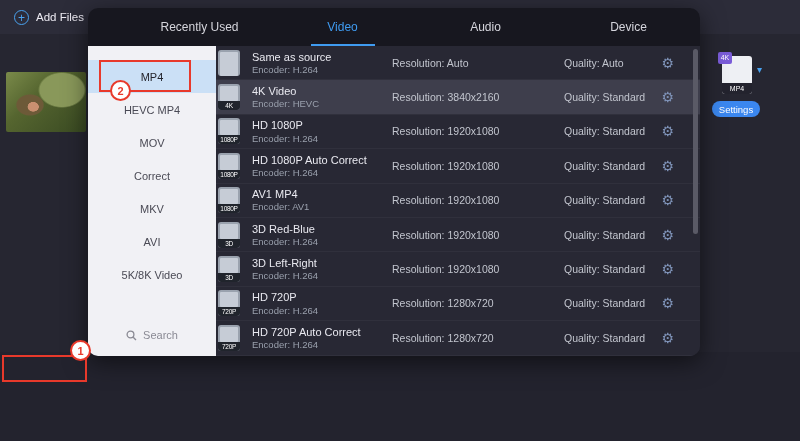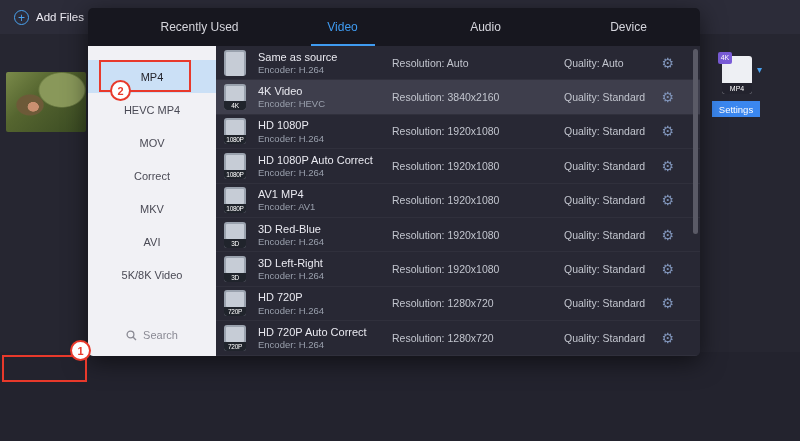--- a/index.html
+++ b/index.html
@@ -27,46 +27,46 @@
            linear-gradient(135deg,#7a8a4a 0%,#55652f 38%,#4a5a2a 62%,#394a22 100%);}
 
   
   .file4k{position:absolute;left:722px;top:56px;width:30px;height:38px;background:#eef0f4;border-radius:3px;
           z-index:1;display:flex;flex-direction:column;overflow:visible;}
   .file4k .band{margin-top:auto;height:11px;background:#23232e;color:#fff;font-size:7px;line-height:11px;
           text-align:center;border-radius:0 0 3px 3px;}
   .file4k .k4{position:absolute;left:-4px;top:-4px;width:14px;height:12px;background:#7a5cd8;color:#fff;
           font-size:7px;line-height:12px;text-align:center;border-radius:2px;}
   .panel-caret{position:absolute;left:757px;top:64px;color:#4aa3f0;font-size:10px;z-index:1;cursor:pointer;}
-  .settings-btn{position:absolute;left:712px;top:101px;width:48px;height:16px;background:#3b87ef;border-radius:0;
+  .settings-btn{position:absolute;left:712px;top:101px;width:48px;height:16px;background:#3b87ef;border-radius:8px;
           color:#fff;font-size:9.5px;display:flex;align-items:center;justify-content:center;z-index:1;cursor:pointer;}
 
   
   .bottombar{position:absolute;left:0;top:352px;width:800px;height:89px;background:#23232e;z-index:1;}
 
   
-  .dialog{position:absolute;left:88px;top:8px;width:612px;height:348px;z-index:5;border-radius:5px;overflow:hidden;
+  .dialog{position:absolute;left:88px;top:8px;width:612px;height:348px;z-index:5;border-radius:10px;overflow:hidden;
       display:flex;flex-direction:column;box-shadow:0 6px 24px rgba(0,0,0,.55);}
   .tabbar{height:38px;flex:none;background:#17171f;display:flex;align-items:stretch;padding-left:40px;}
   .tab{width:143px;display:flex;align-items:center;justify-content:center;color:#d5d5dc;font-size:12px;
       position:relative;cursor:pointer;}
   .tab.active{color:#3f9bf0;}
   .tab.active::after{content:"";position:absolute;bottom:0;left:50%;transform:translateX(-50%);
       width:64px;height:2px;background:#3f9bf0;}
   .dialog-body{flex:1;display:flex;min-height:0;}
   .sidebar{width:128px;flex:none;background:#f1f1f5;display:flex;flex-direction:column;padding-top:14px;
       box-sizing:border-box;position:relative;}
   .side-item{height:33px;flex:none;display:flex;align-items:center;justify-content:center;font-size:11px;
       color:#4a4a55;cursor:pointer;}
   .side-item.selected{background:#cbe0f6;color:#24242c;}
   .search-item{position:absolute;bottom:8px;left:0;right:0;height:26px;display:flex;align-items:center;
       justify-content:center;gap:6px;color:#8a8a94;font-size:11px;cursor:pointer;}
   .list{flex:1;background:#282834;position:relative;overflow:hidden;display:flex;flex-direction:column;}
   .preset-row{height:34.4px;flex:none;display:flex;align-items:center;border-bottom:1px solid #30303c;
-      position:relative;padding-left:8px;box-sizing:border-box;cursor:pointer;}
+      position:relative;padding-left:2px;box-sizing:border-box;cursor:pointer;}
   .preset-row.selected{background:#3e3e4c;}
   .file-icon{width:22px;height:26px;background:#9aa2ae;border-radius:3px;margin-right:12px;display:flex;
       flex-direction:column;overflow:hidden;flex:none;}
   .file-icon .page{flex:1;margin:2px 2px 0;background:#c6ccd6;border-radius:1px;}
   .badge-band{height:9px;flex:none;background:#20242c;color:#fff;font-size:6.5px;line-height:9px;text-align:center;
       letter-spacing:-0.3px;}
   .p-name{width:130px;overflow:hidden;white-space:nowrap;}
   .p-title{display:block;font-size:11px;color:#e9e9f0;line-height:1.3;}
   .p-sub{display:block;font-size:9.5px;color:#9aa0ad;line-height:1.25;}
   .p-res{position:absolute;left:176px;font-size:10.5px;color:#c2c5ce;}

